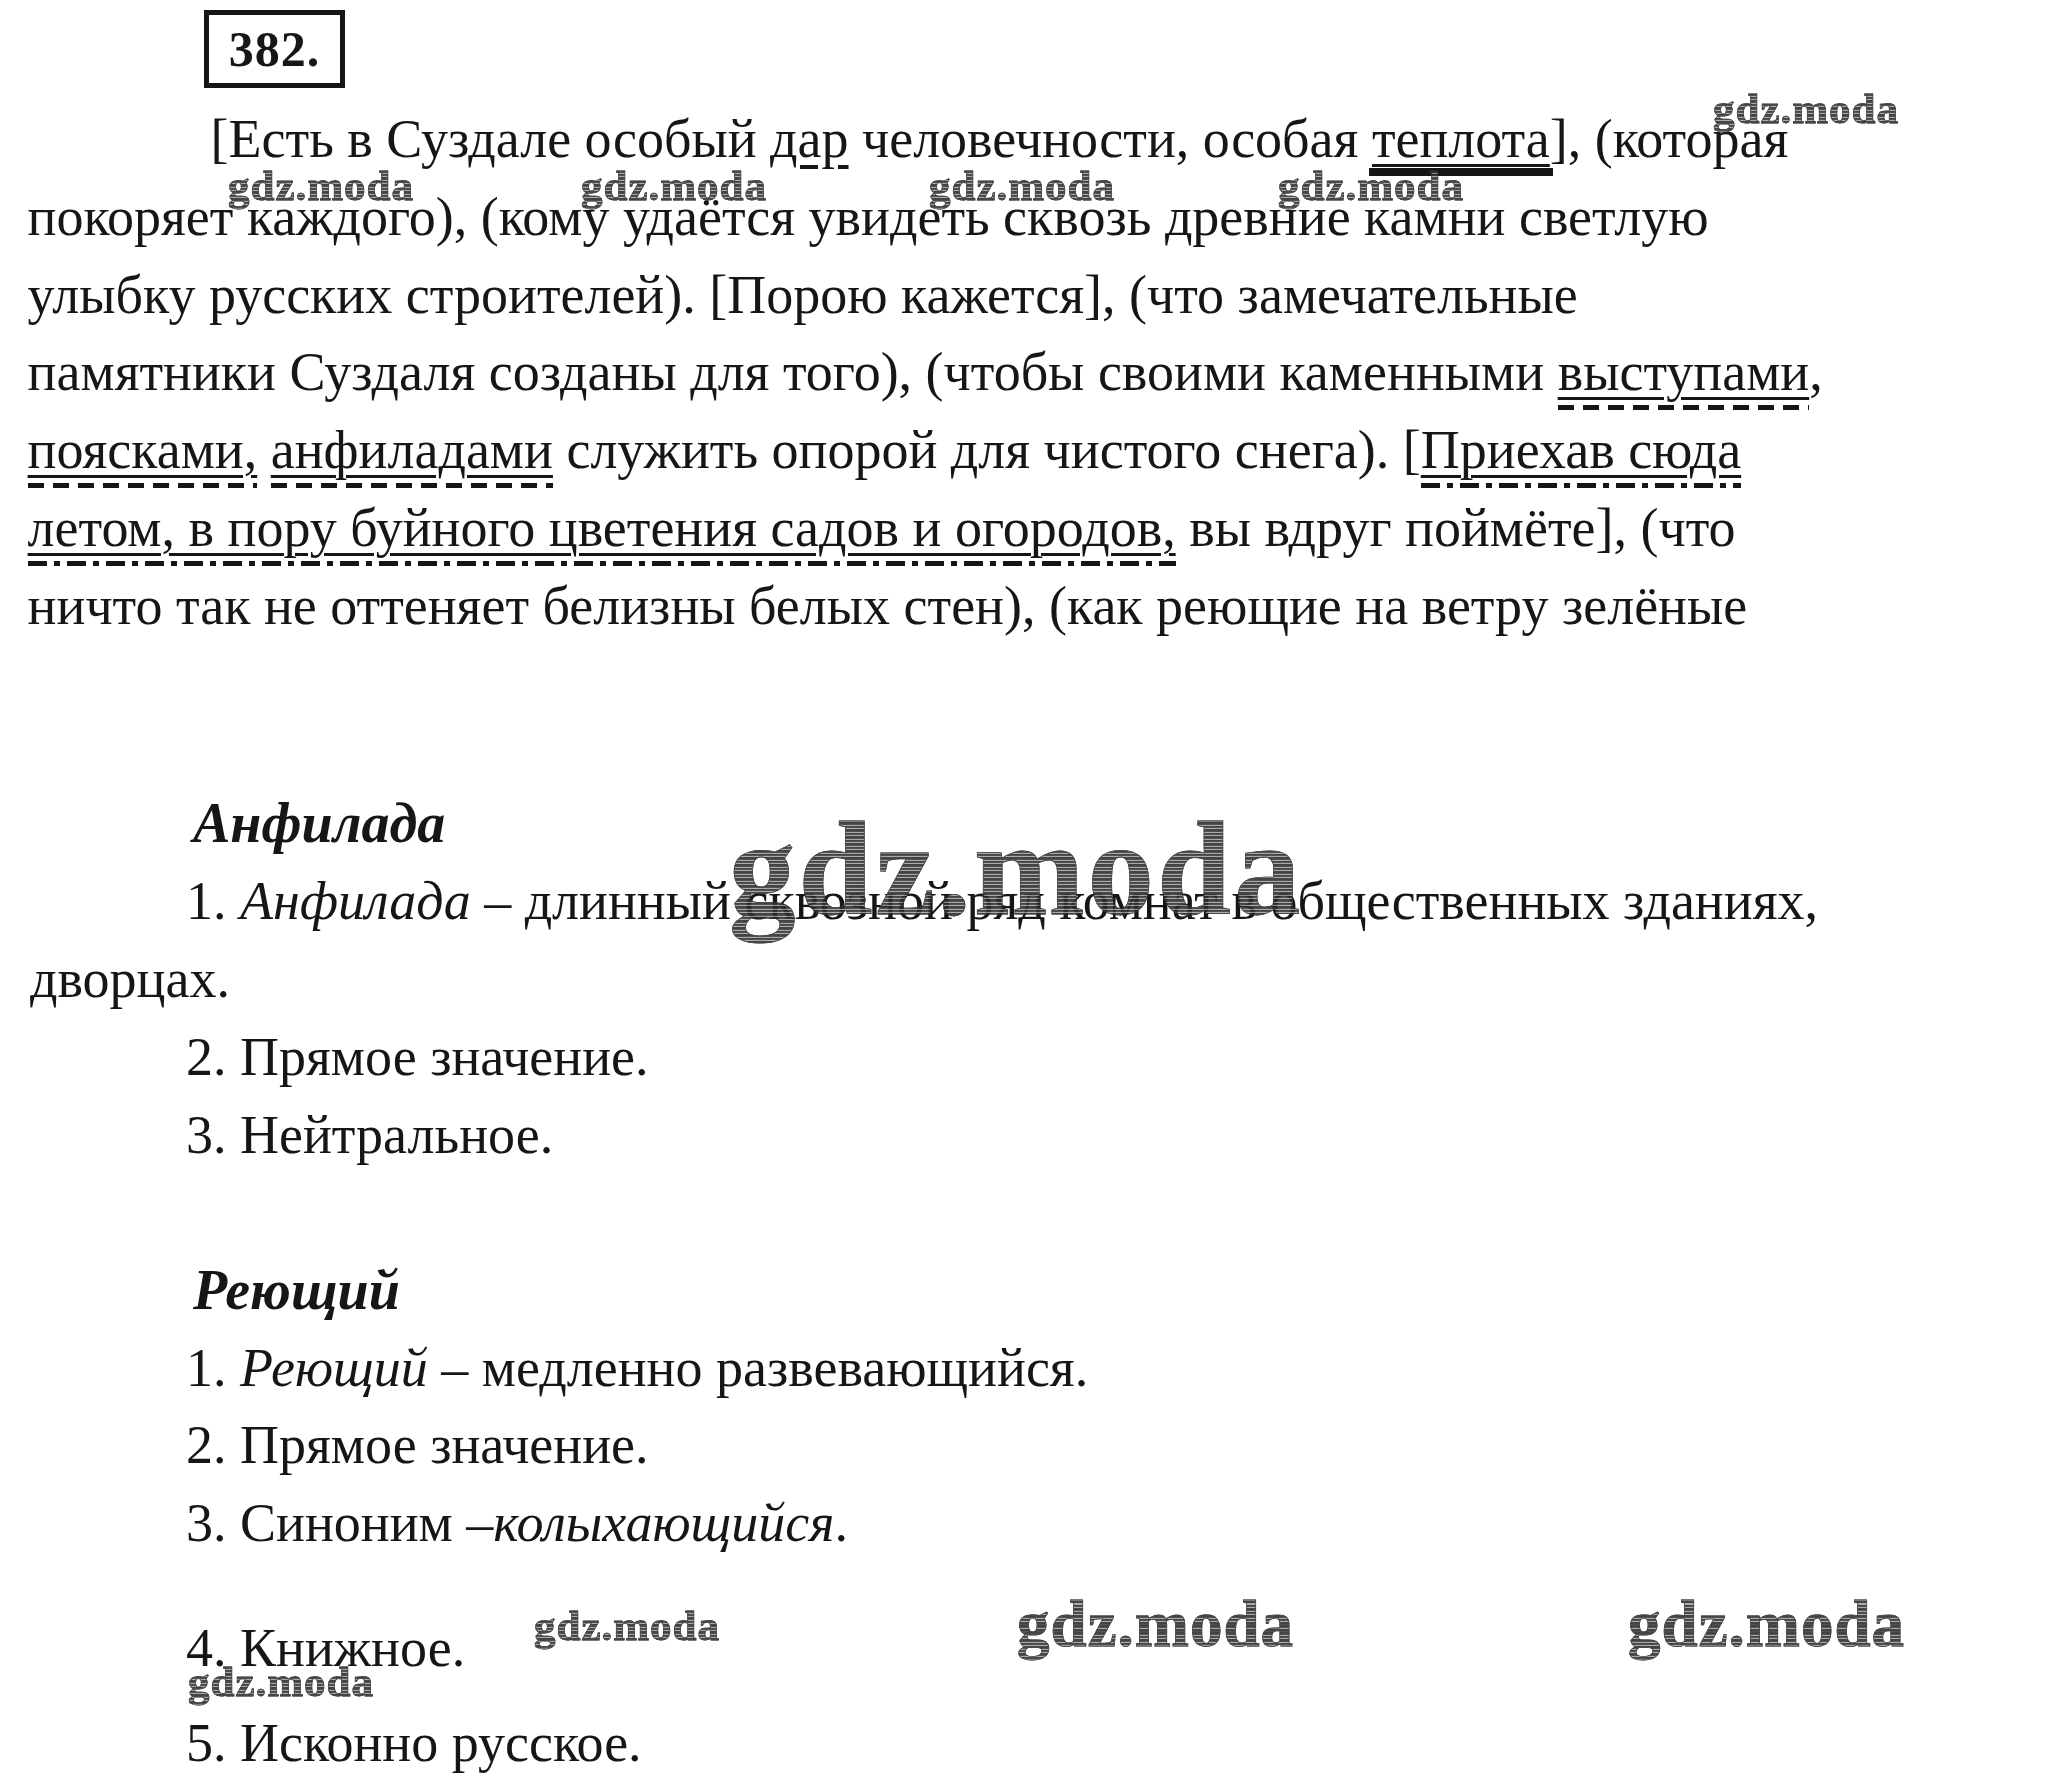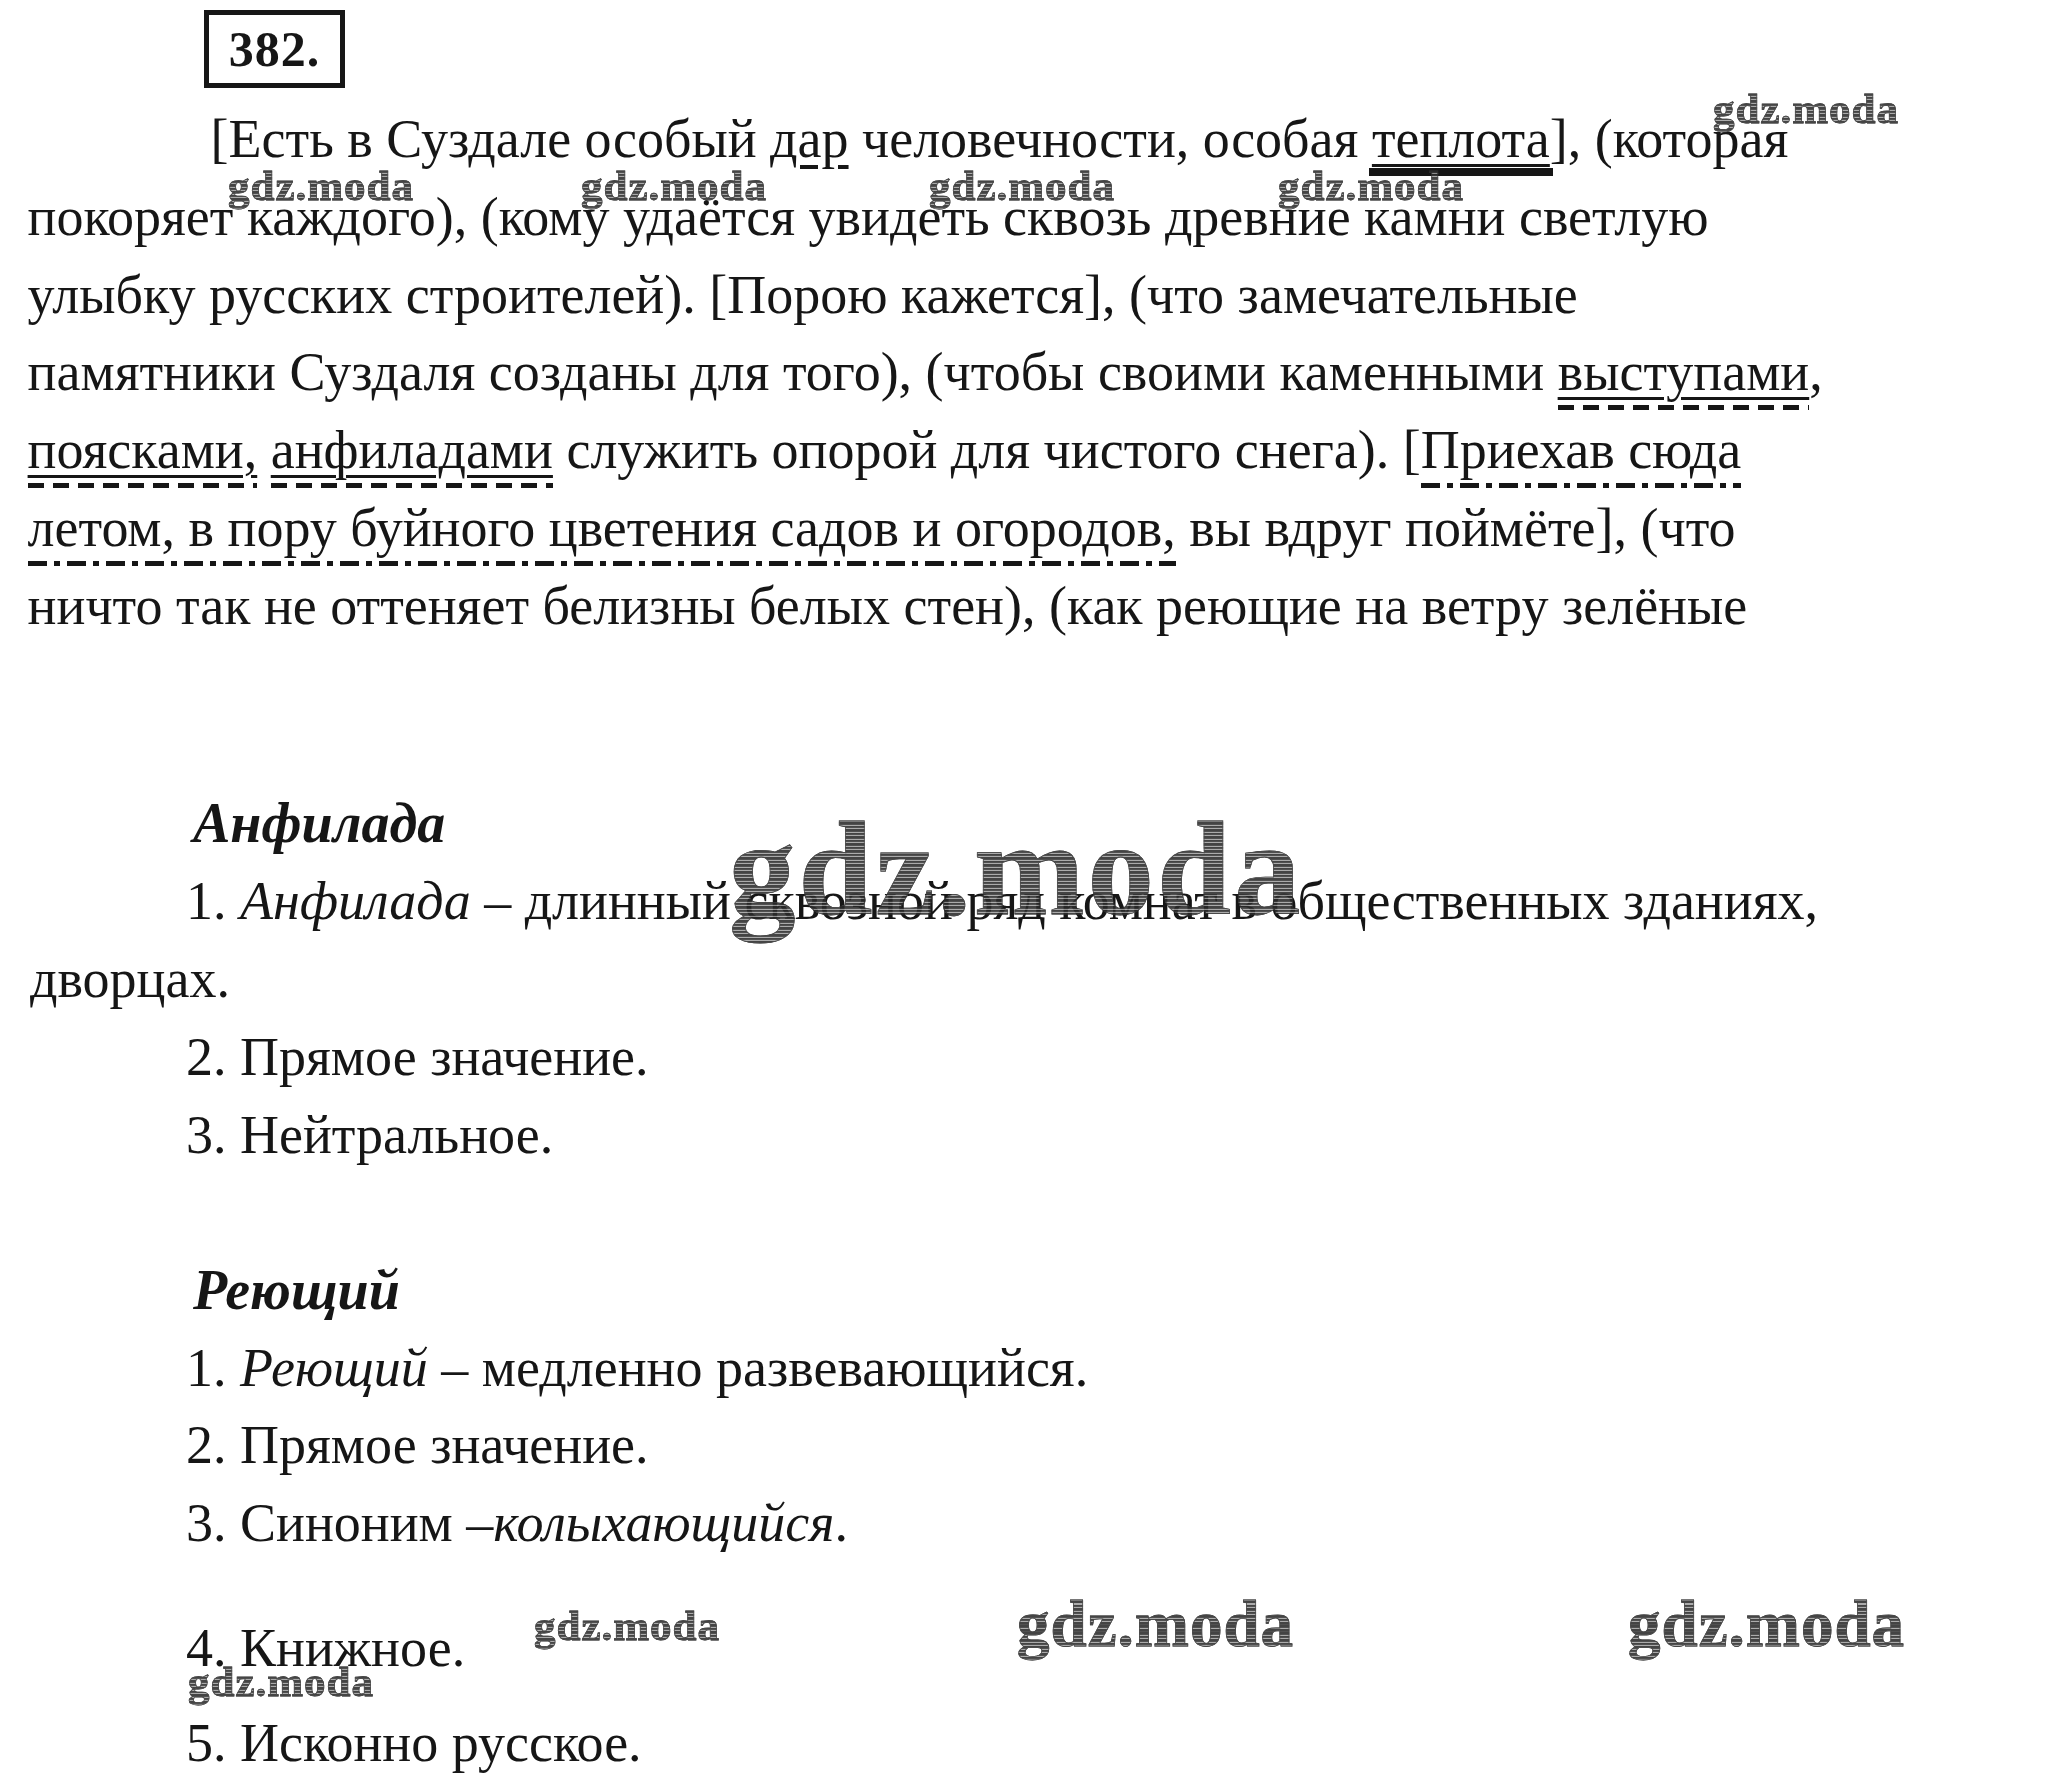--- a/index.html
+++ b/index.html
@@ -37,21 +37,21 @@
   
   .ul{text-decoration:underline;text-decoration-thickness:3.5px;text-underline-offset:8px;margin-top:24px;}
   .ul2{text-decoration:underline;text-decoration-thickness:3px;text-underline-offset:6.5px;
        position:relative;}
   .ul2::after{content:"";position:absolute;left:-3px;right:-3px;bottom:-7px;height:8.5px;
        background:#161616;}
   .uldash{text-decoration:underline;text-decoration-thickness:3px;text-underline-offset:6.5px;
        position:relative;}
   .uldash::after{content:"";position:absolute;left:0;right:0;bottom:-8px;height:5.5px;
        background:repeating-linear-gradient(90deg,#161616 0 16px,transparent 16px 25px);}
-  .uldashdot{text-decoration-thickness:3px;text-underline-offset:6.5px;
+  .uldashdot{text-decoration:underline;text-decoration-thickness:3px;text-underline-offset:6.5px;
        position:relative;}
   .uldashdot::after{content:"";position:absolute;left:0;right:0;bottom:-8px;height:5.5px;
        background:repeating-linear-gradient(90deg,#161616 0 19px,transparent 19px 26px,
                   #161616 26px 32px,transparent 32px 39px);}
 
   
   .wm{position:absolute;font-family:"Liberation Serif",serif;font-weight:bold;
       letter-spacing:1px;color:transparent;
       background:repeating-linear-gradient(0deg,#2b2b2b 0 1.5px,#a0a0a0 1.5px 2.5px,#3a3a3a 2.5px 3.5px);
       -webkit-background-clip:text;background-clip:text;

